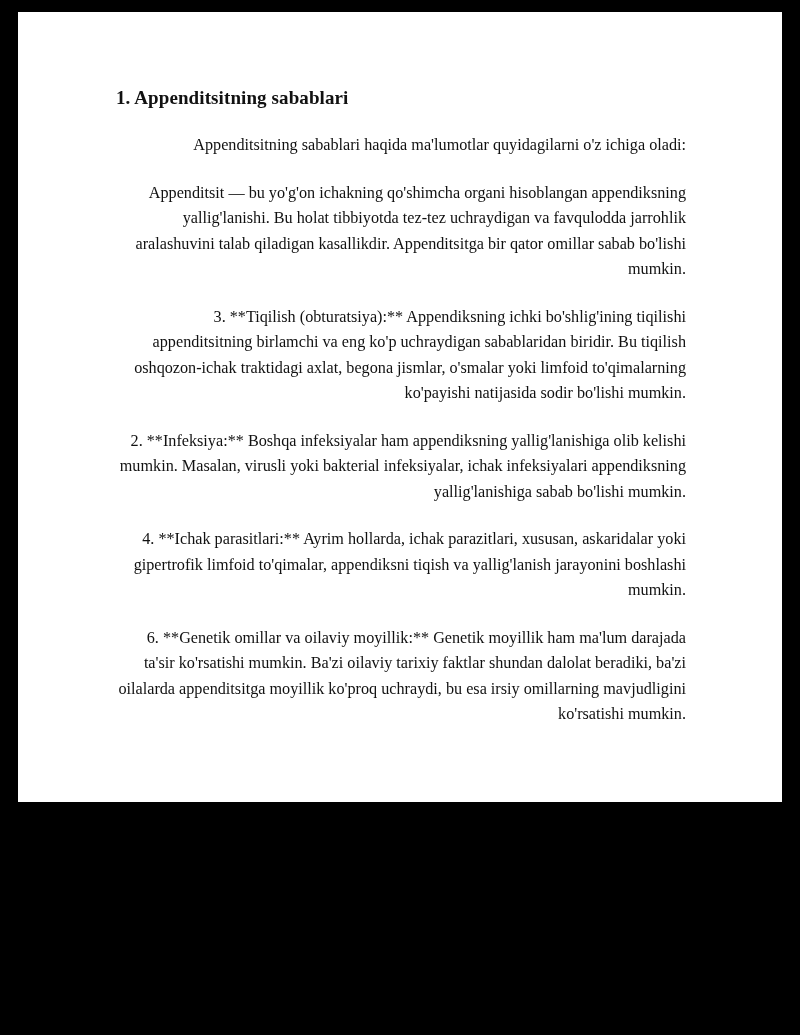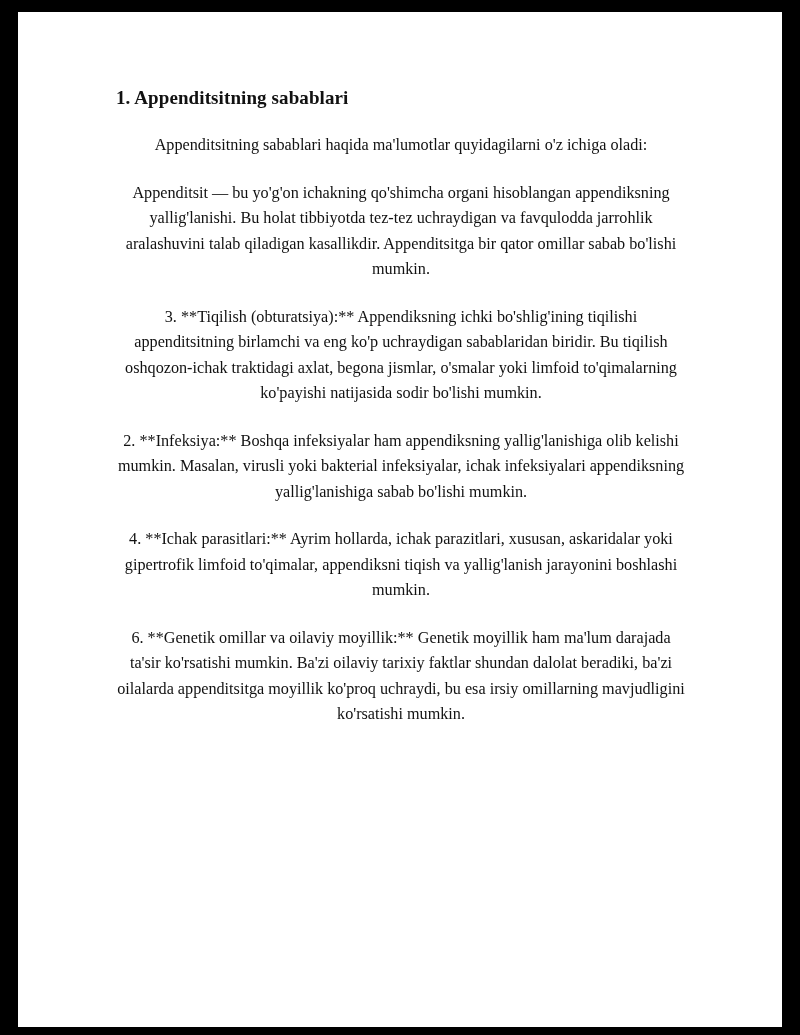--- a/index.html
+++ b/index.html
@@ -11,21 +11,21 @@
     height: 1035px;
     background: #000000;
     font-family: "Liberation Serif", serif;
     overflow: hidden;
   }
   .page {
     position: absolute;
     left: 18px;
     top: 12px;
     width: 764px;
-    height: 1015px;
+    height: 790px;
     background: #ffffff;
     box-sizing: border-box;
   }
   .page-inner {
     position: absolute;
     left: 98px;
     top: 75px;
     width: 570px;
   }
   .doc-title {
@@ -33,21 +33,21 @@
     font-weight: bold;
     color: #111111;
     margin: 0 0 24px 0;
     letter-spacing: 0.1px;
   }
   .para {
     font-size: 16.2px;
     line-height: 25.5px;
     color: #111111;
     margin: 0 0 22px 0;
-    text-align: center;
+    text-align: right;
   }
   .para:last-child {
     margin-bottom: 12px;
   }
 </style>
 </head>
 <body>
 
 <div class="page">
   <div class="page-inner">

